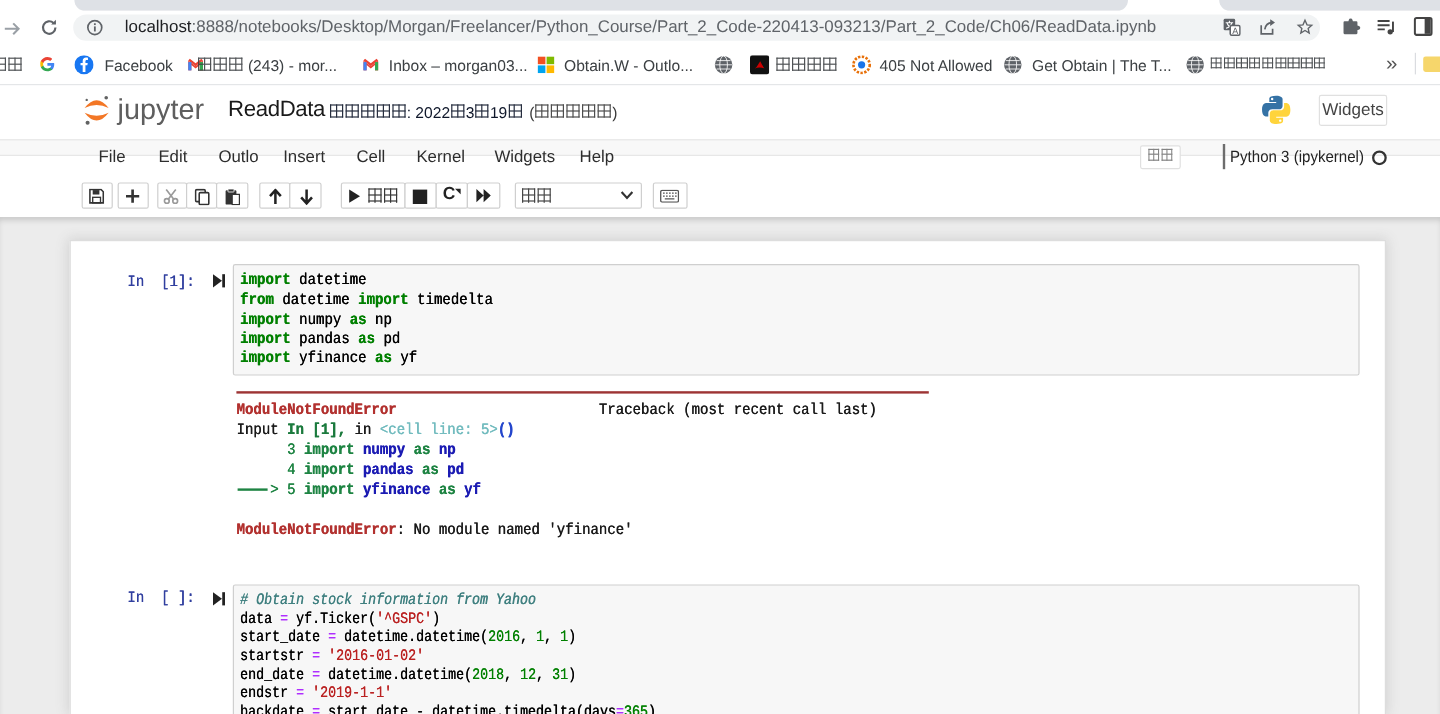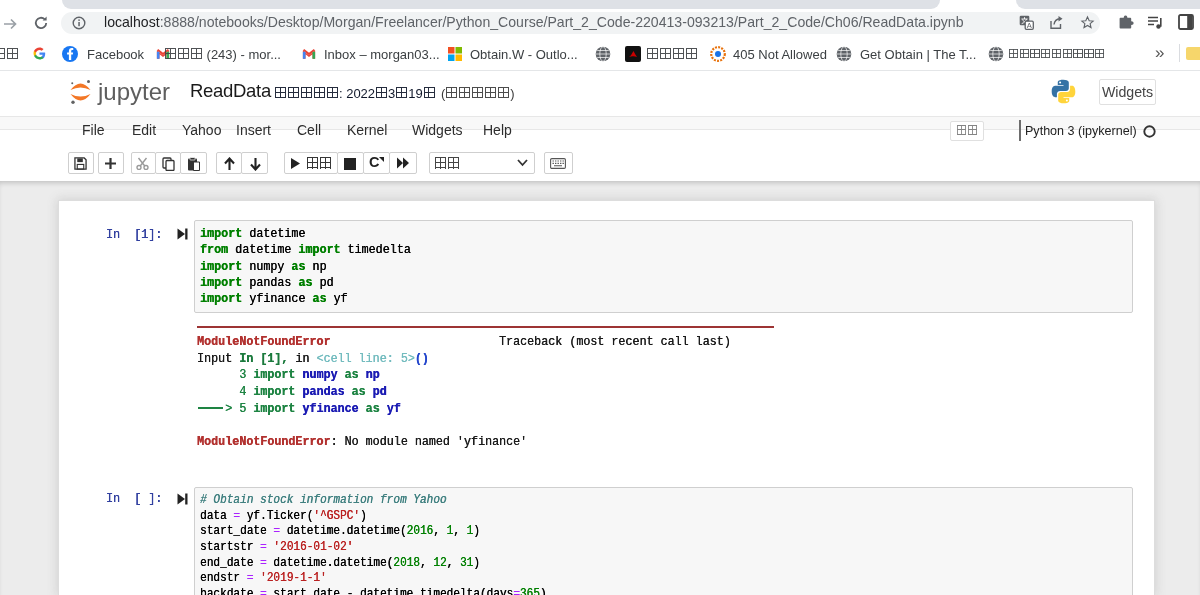--- a/index.html
+++ b/index.html
@@ -175,21 +175,21 @@
   <svg class="abs" style="left:1050px;top:6px" width="27" height="27" viewBox="0 0 32 32">
     <path d="M15.8 2c-7 0-6.6 3-6.6 3v3.2h6.8v1H6.4S2 8.7 2 15.8s3.9 6.9 3.9 6.9h2.3v-3.3s-.1-3.9 3.8-3.9h6.6s3.7.1 3.7-3.6V5.6S22.9 2 15.8 2zM12 4.1a1.2 1.2 0 1 1 0 2.4 1.2 1.2 0 0 1 0-2.4z" fill="#3572A5"></path>
     <path d="M16.2 30c7 0 6.6-3 6.6-3v-3.2H16v-1h9.6s4.4.5 4.4-6.6-3.9-6.9-3.9-6.9h-2.3v3.3s.1 3.9-3.8 3.9h-6.6s-3.7-.1-3.7 3.6v6.3S9.1 30 16.2 30zM20 27.9a1.2 1.2 0 1 1 0-2.4 1.2 1.2 0 0 1 0 2.4z" fill="#FFD43B"></path>
   </svg>
   <div class="abs" style="left:1099px;top:6.5px;width:57px;height:26px;border:1px solid #e0e0e0;border-radius:2px;background:#fff;text-align:center;line-height:24px;font-size:14.2px;color:#444">Widgets</div>
 </div>
 
 <div class="abs" id="menubar" style="left:0;top:116px;width:1200px;height:14px;background:#f8f8f8;border-top:1px solid #e7e7e7;border-bottom:1px solid #e7e7e7;font-size:14px;color:#2d2d2d">
   <div class="abs" style="left:82px;top:5px">File</div>
   <div class="abs" style="left:132px;top:5px">Edit</div>
-  <div class="abs" style="left:182px;top:5px">Yahoo</div>
+  <div class="abs" style="left:182px;top:5px">Outlo</div>
   <div class="abs" style="left:236px;top:5px">Insert</div>
   <div class="abs" style="left:297px;top:5px">Cell</div>
   <div class="abs" style="left:347px;top:5px">Kernel</div>
   <div class="abs" style="left:412px;top:5px">Widgets</div>
   <div class="abs" style="left:483px;top:5px">Help</div>
   <div class="abs" style="left:950px;top:3.5px;width:34px;height:20px;border:1px solid #e0e0e0;border-radius:2px;background:#fff;color:#777;font-size:11px;text-align:center;line-height:19px"><i class="k"></i><i class="k"></i></div>
   <div class="abs" style="left:1019px;top:3px;width:2px;height:21px;background:#6d6d6d"></div>
   <div class="abs" style="left:1025px;top:5.5px;font-size:13.5px;color:#222;white-space:nowrap;transform:scaleX(0.93);transform-origin:0 0">Python 3 (ipykernel)</div>
   <svg class="abs" style="left:1143px;top:8px" width="13" height="13" viewBox="0 0 13 13">
     <circle cx="6.5" cy="6.5" r="5.2" stroke="#333" stroke-width="1.9" fill="none"></circle>

